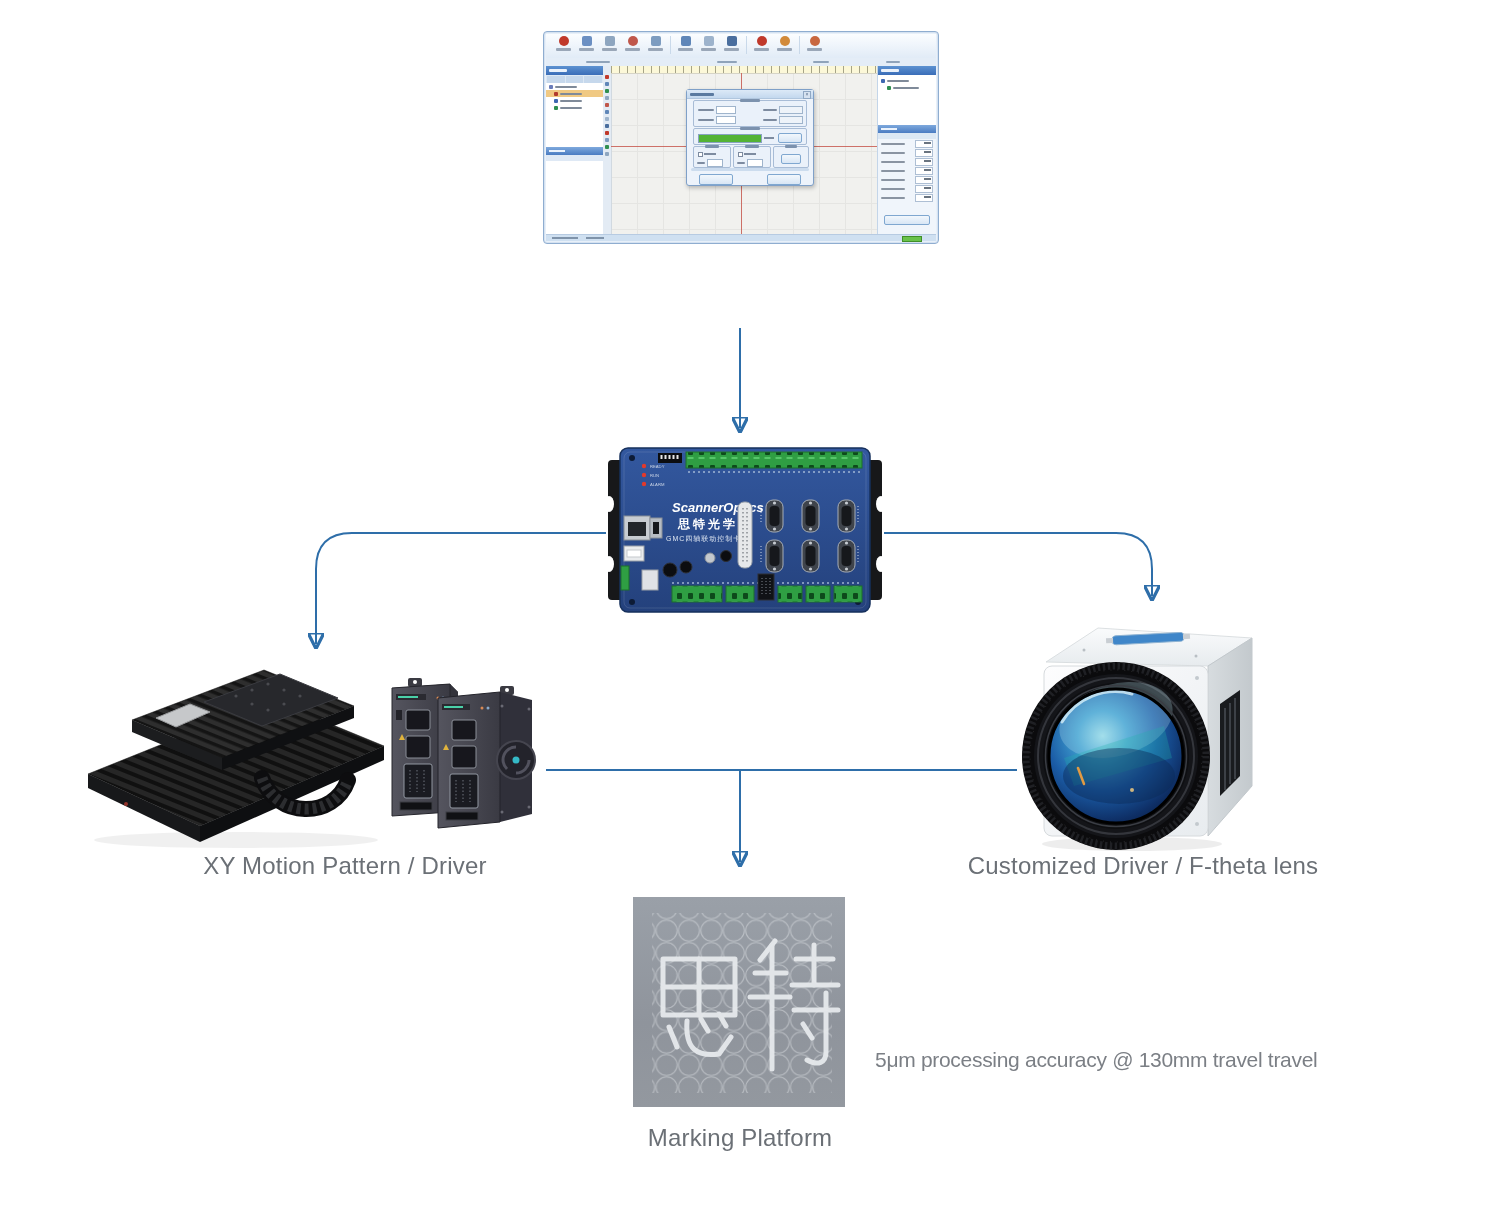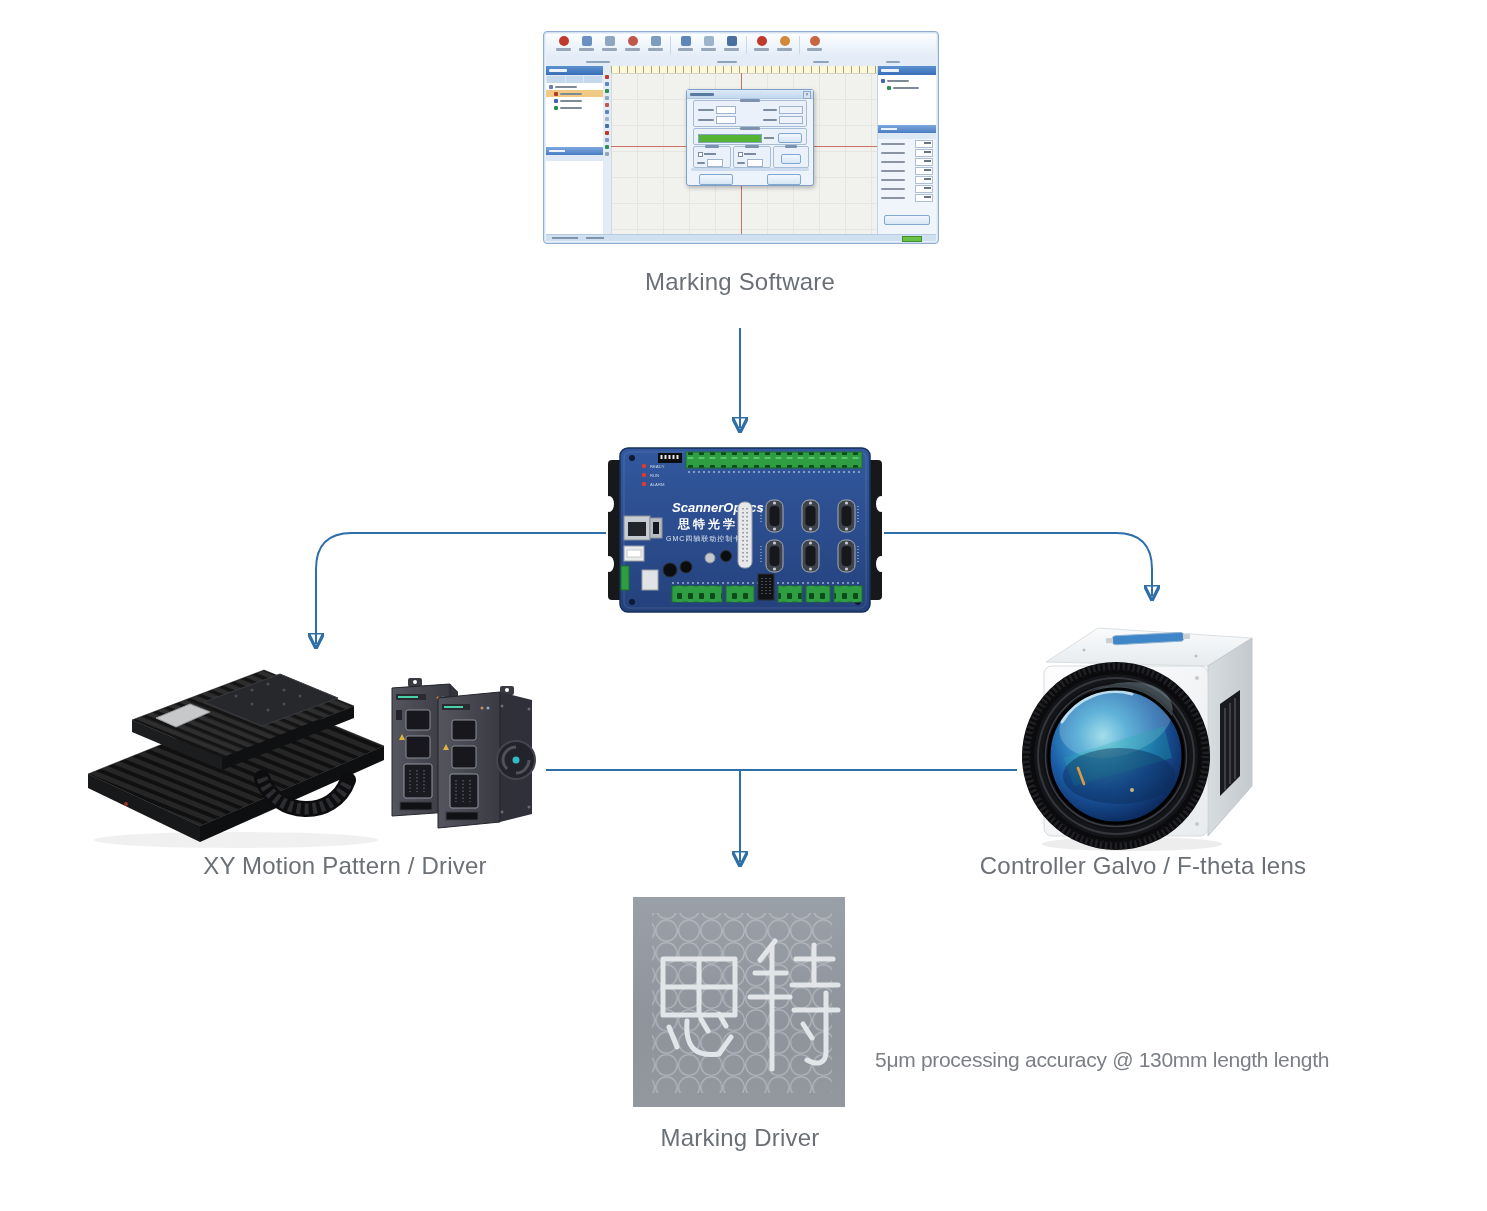--- a/index.html
+++ b/index.html
@@ -646,19 +646,18 @@
         <path d="M163,62 H200"></path>
         <path d="M181,48 V88"></path>
         <path d="M159,88 H205"></path>
         <path d="M161,113 H205"></path>
         <path d="M193,96 V155 C193,166 185,169 174,163"></path>
         <path d="M170,127 L179,141"></path>
       </g>
     </svg>
   </div>
 
-  <div class="node-label" style="left:540px;top:268px;width:400px">Marking Software</div>
   <div class="node-label" style="left:95px;top:852px;width:500px">XY Motion Pattern / Driver</div>
-  <div class="node-label" style="left:933px;top:852px;width:420px">Controller Galvo / F-theta lens</div>
-  <div class="node-label" style="left:540px;top:1124px;width:400px">Marking Driver</div>
-  <div class="caption" style="left:875px;top:1048px">5μm processing accuracy @ 130mm length length</div>
+  <div class="node-label" style="left:933px;top:852px;width:420px">Customized Driver / F-theta lens</div>
+  <div class="node-label" style="left:540px;top:1124px;width:400px">Marking Platform</div>
+  <div class="caption" style="left:875px;top:1048px">5μm processing accuracy @ 130mm travel travel</div>
 
 </div>
 
 </body></html>

